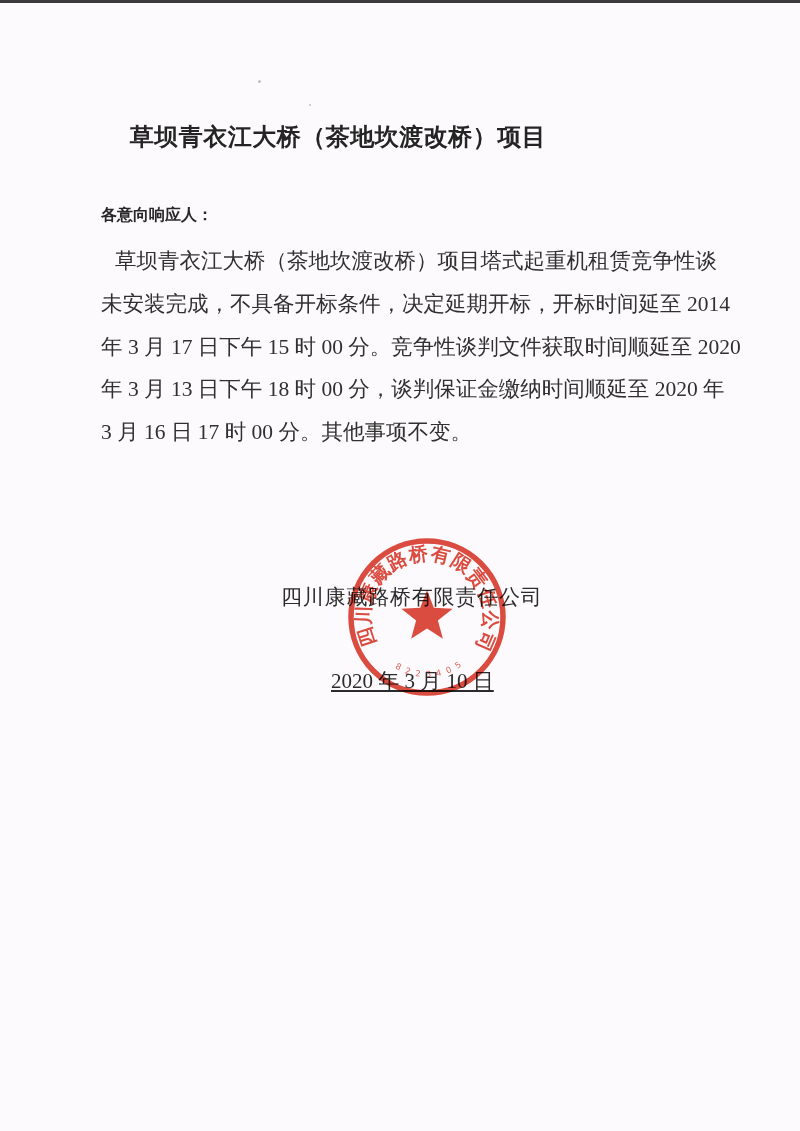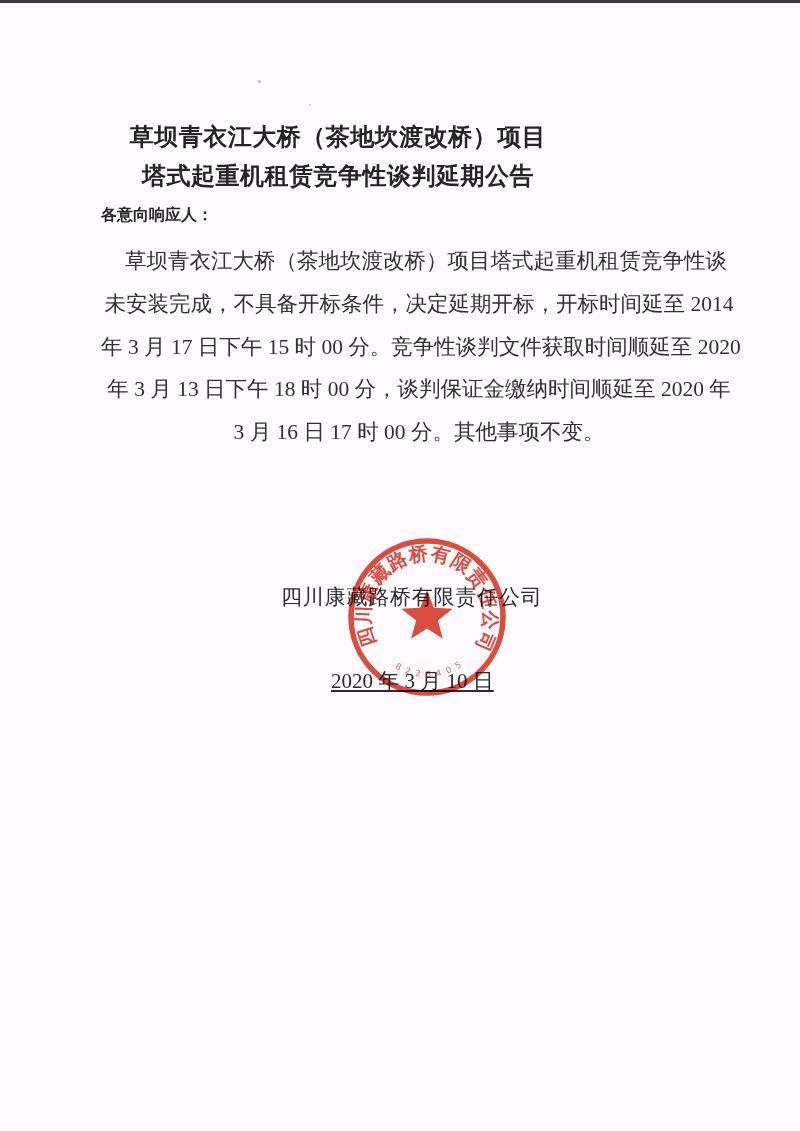--- a/index.html
+++ b/index.html
@@ -48,21 +48,20 @@
     left: 101px;
     font-size: 16px;
     font-weight: bold;
     color: #282828;
   }
   .body-text {
     position: absolute;
     top: 240px;
     left: 101px;
     width: 636px;
-    text-align: center;
   }
   .body-line {
     height: 42.8px;
     line-height: 42.8px;
     font-size: 21.5px;
     white-space: nowrap;
     color: #303030;
   }
   .body-line.indent { text-indent: 14px; }
 
@@ -112,21 +111,20 @@
 <body>
 
 <div class="page">
 
   <div class="top-edge"></div>
   <div class="speck s1"></div>
   <div class="speck s2"></div>
 
   <div class="title">
     <div>草坝青衣江大桥（茶地坎渡改桥）项目</div>
-    <div>塔式起重机租赁竞争性谈判延期公告</div>
   </div>
 
   <div class="salutation">各意向响应人：</div>
 
   <div class="body-text">
     <div class="body-line indent">草坝青衣江大桥（茶地坎渡改桥）项目塔式起重机租赁竞争性谈</div>
     <div class="body-line">未安装完成，不具备开标条件，决定延期开标，开标时间延至 2014</div>
     <div class="body-line">年 3 月 17 日下午 15 时 00 分。竞争性谈判文件获取时间顺延至 2020</div>
     <div class="body-line">年 3 月 13 日下午 18 时 00 分，谈判保证金缴纳时间顺延至 2020 年</div>
     <div class="body-line">3 月 16 日 17 时 00 分。其他事项不变。</div>

